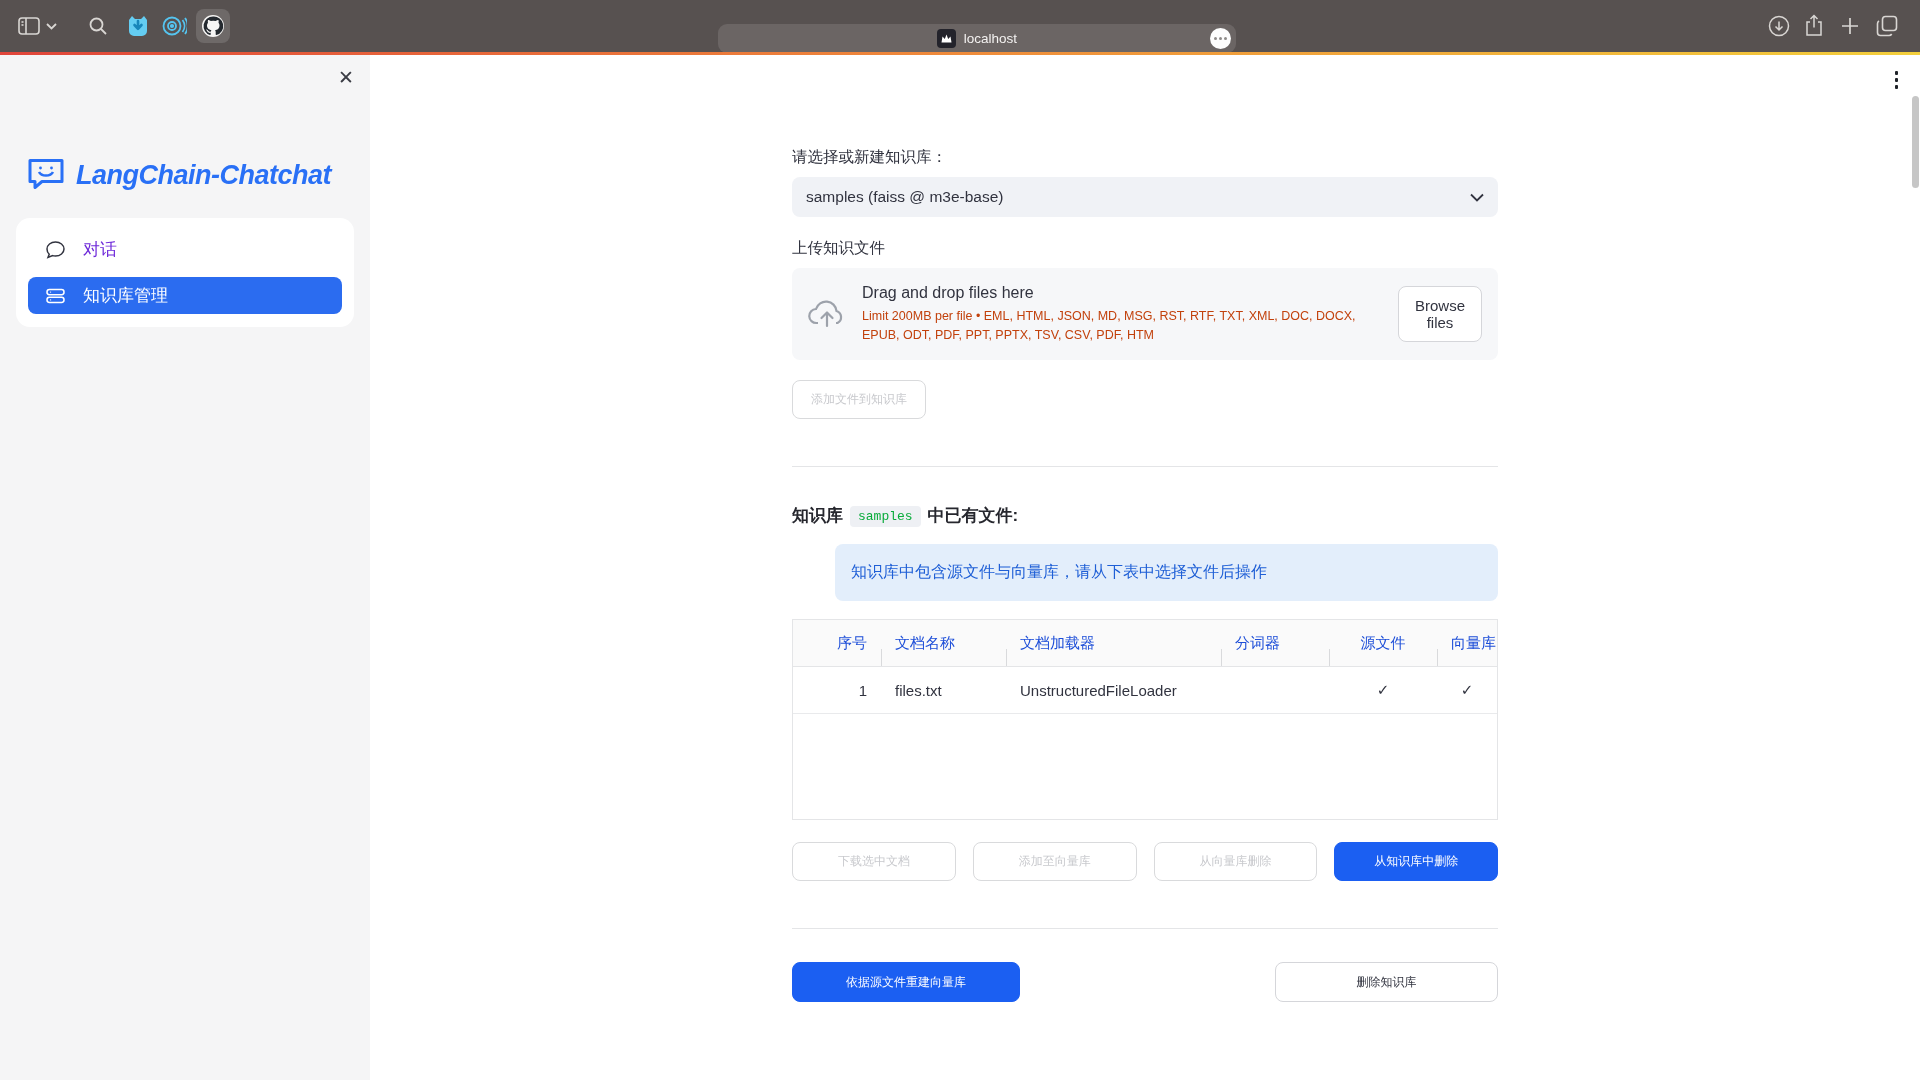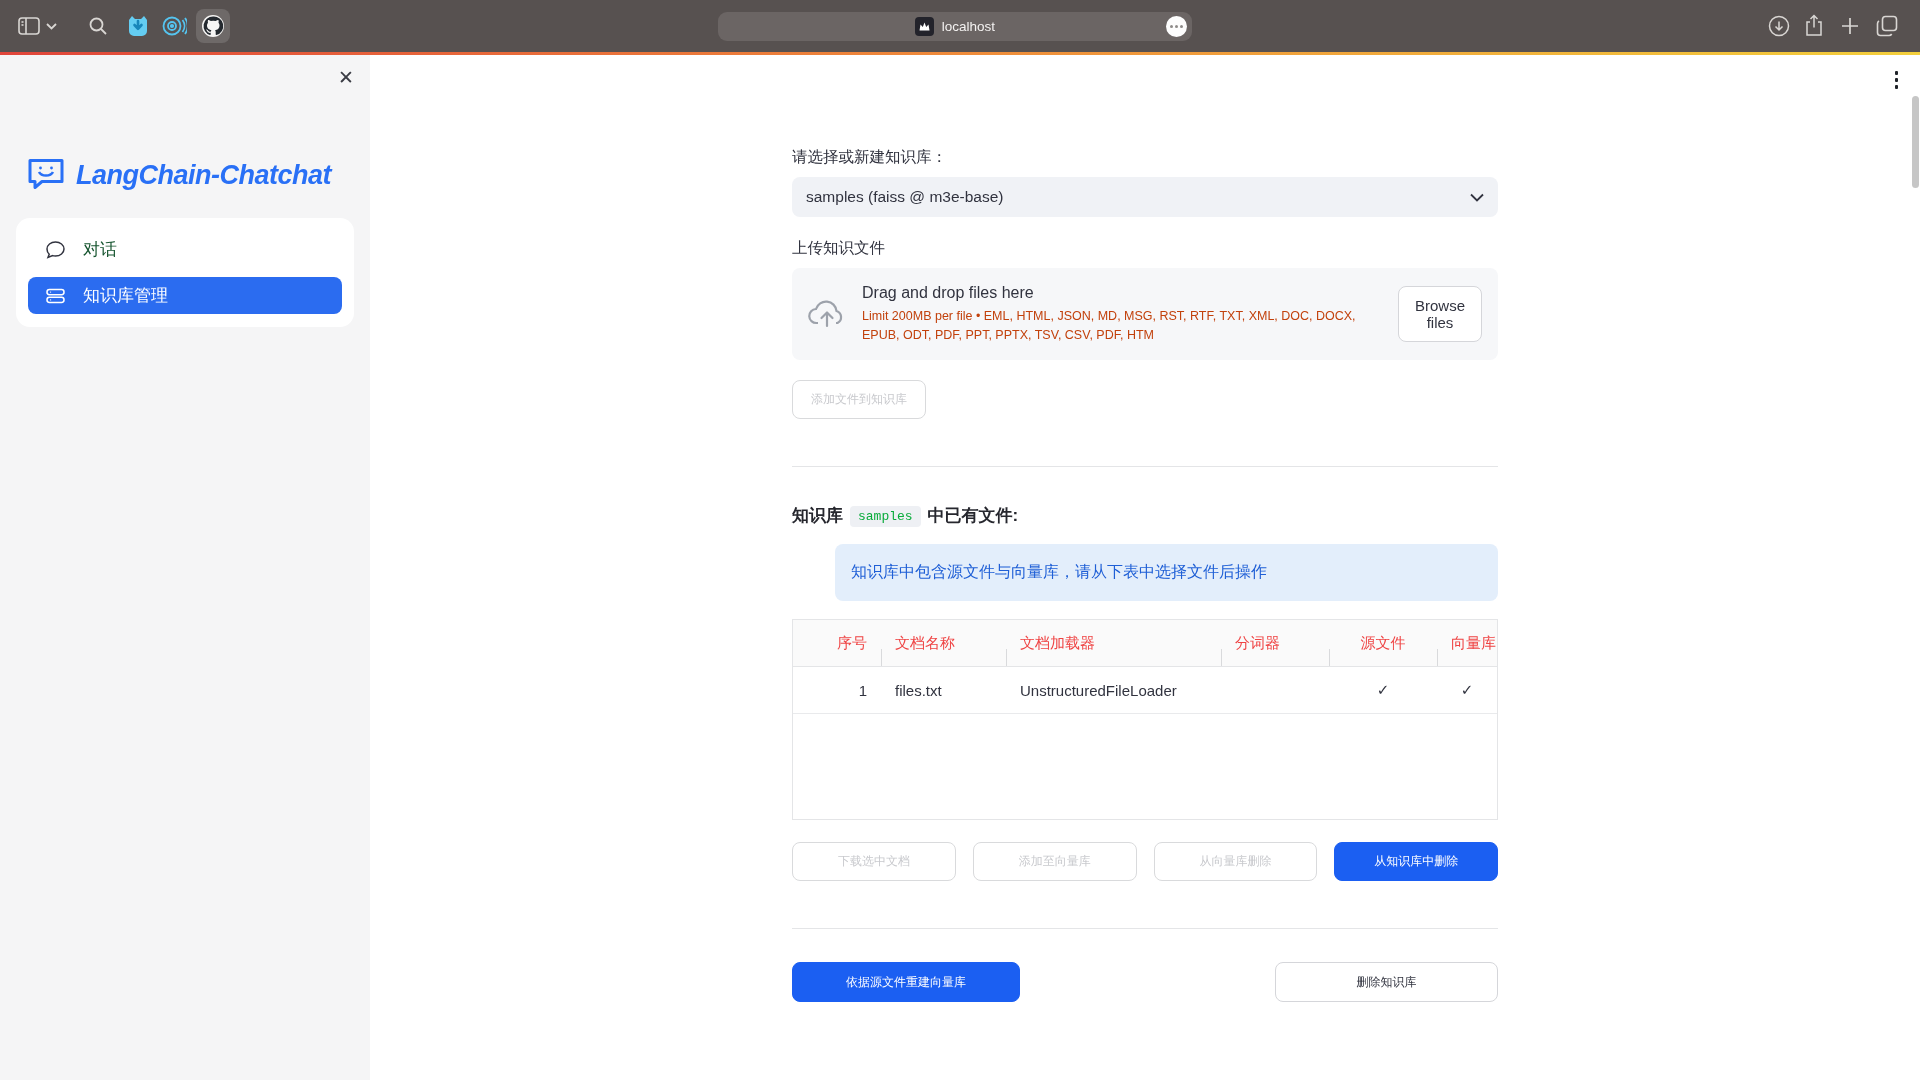--- a/index.html
+++ b/index.html
@@ -3,38 +3,38 @@
 <meta charset="utf-8">
 <style>
   * { margin:0; padding:0; box-sizing:border-box; }
   html,body { width:1920px; height:1080px; overflow:hidden; background:#fff;
     font-family:"Liberation Sans","DejaVu Sans",sans-serif; color:#31333f; }
 
   
   .toolbar { position:absolute; top:0; left:0; width:1920px; height:52px; background:#575150; }
   .tb-ico { display:inline-flex; align-items:center; justify-content:center; position:absolute; top:0; height:52px; }
   .chip { background:#6e6968; border-radius:8px; width:34px; height:34px; top:9px; }
-  .addressbar { position:absolute; left:718px; top:12px; width:474px; height:29px; background:#6b6564;
+  .addressbar { position:absolute; left:718px; top:24px; width:518px; height:29px; background:#6b6564;
     border-radius:9px; display:flex; align-items:center; justify-content:center; gap:8px; }
   .addr-text { color:#f4f2f1; font-size:13.5px; }
   .favicon { width:19px; height:19px; background:#23232b; border-radius:4px; display:flex; align-items:center; justify-content:center; }
   .more-circle { position:absolute; right:5px; top:4px; width:21px; height:21px; border-radius:50%; background:#fdfdfd;
     display:flex; align-items:center; justify-content:center; gap:2px; }
   .more-circle i { width:3px; height:3px; border-radius:50%; background:#8e8b89; }
   .decoration { position:absolute; top:52px; left:0; width:1920px; height:3px;
     background:linear-gradient(90deg, var(--deco-left,#e0453a), var(--deco-mid,#ef8b3a), var(--deco-right,#f3cf3c)); }
 
   
   .sidebar { position:absolute; top:55px; left:0; width:370px; height:1025px; background:#f5f5f6; }
   .sb-close { position:absolute; top:13px; right:16px; font-size:19px; color:#3a3c44; cursor:pointer; line-height:1; }
   .logo-row { display:flex; align-items:center; gap:10px; margin:102px 0 0 26px; }
   .logo-text { color:var(--logo-blue,#2970f6); font-size:27px; font-weight:bold; font-style:italic; letter-spacing:-0.5px; white-space:nowrap; }
   .menu-card { background:#fff; border-radius:14px; margin:25px 16px 0 16px; padding:13px 12px; }
   .menu-item { display:flex; align-items:center; gap:18px; height:37px; padding:0 18px; border-radius:8px;
-    font-size:17px; color:#14532d; cursor:pointer; }
+    font-size:17px; color:#6d28d9; cursor:pointer; }
   .menu-item + .menu-item { margin-top:9px; }
   .menu-item.active { background:var(--menu-selected-blue,#2b6cf0); color:#fff; }
 
   
   .main { position:absolute; top:55px; left:370px; width:1550px; height:1025px; background:#fff; }
   .page-menu { position:absolute; top:12px; right:18px; display:flex; flex-direction:column; gap:3.5px; padding:4px; cursor:pointer; }
   .page-menu i { width:3.5px; height:3.5px; background:#1f2329; border-radius:1px; }
   .scroll-thumb { position:absolute; top:41px; right:1px; width:7px; height:92px; background:#c6c6c6; border-radius:4px; }
   .content { width:706px; margin:0 auto; padding-top:92px; }
 
@@ -63,21 +63,21 @@
 
   .files-heading { margin-top:37px; font-size:17px; font-weight:600; color:#26272e; display:flex; align-items:flex-end; }
   .kb-code { font-family:"Liberation Mono","DejaVu Sans Mono",monospace; font-size:13px; color:var(--code-green,#09ab3b);
     background:#eef0f4; border-radius:4px; padding:3px 8px; margin:0 7px; font-weight:400; }
 
   .info-banner { margin-top:17px; height:57px; background:var(--info-bg,#e3eefb); border-radius:8px;
     display:flex; align-items:center; padding:0 16px; color:var(--info-text,#1f5fd6); font-size:16px; font-weight:500;margin-left:43px; }
 
   .table { margin-top:18px; border:1px solid #e4e5e7; height:201px; font-size:15px; }
   .trow { display:grid; grid-template-columns:88px 125px 215px 108px 108px 60px; align-items:center; height:47px; }
-  .thead { background:#fafafa; border-bottom:1px solid #e4e5e7; color:#ef4444; }
+  .thead { background:#fafafa; border-bottom:1px solid #e4e5e7; color:#1d4ed8; }
   .tbody-row { border-bottom:1px solid #e9eaec; }
   .cell { padding:0 14px; position:relative; white-space:nowrap; }
   .c-right { text-align:right; }
   .c-center { text-align:center; }
   .thead .cell:not(:first-child)::before { content:""; position:absolute; left:0; top:15px; height:17px; width:1px; background:#d9dadc; }
 
   .row-actions { margin-top:22px; display:grid; grid-template-columns:repeat(4,1fr); gap:17px; }
   .row-actions .btn { height:39px; }
 
   .bottom-actions { margin-top:33px; display:flex; justify-content:space-between; }

